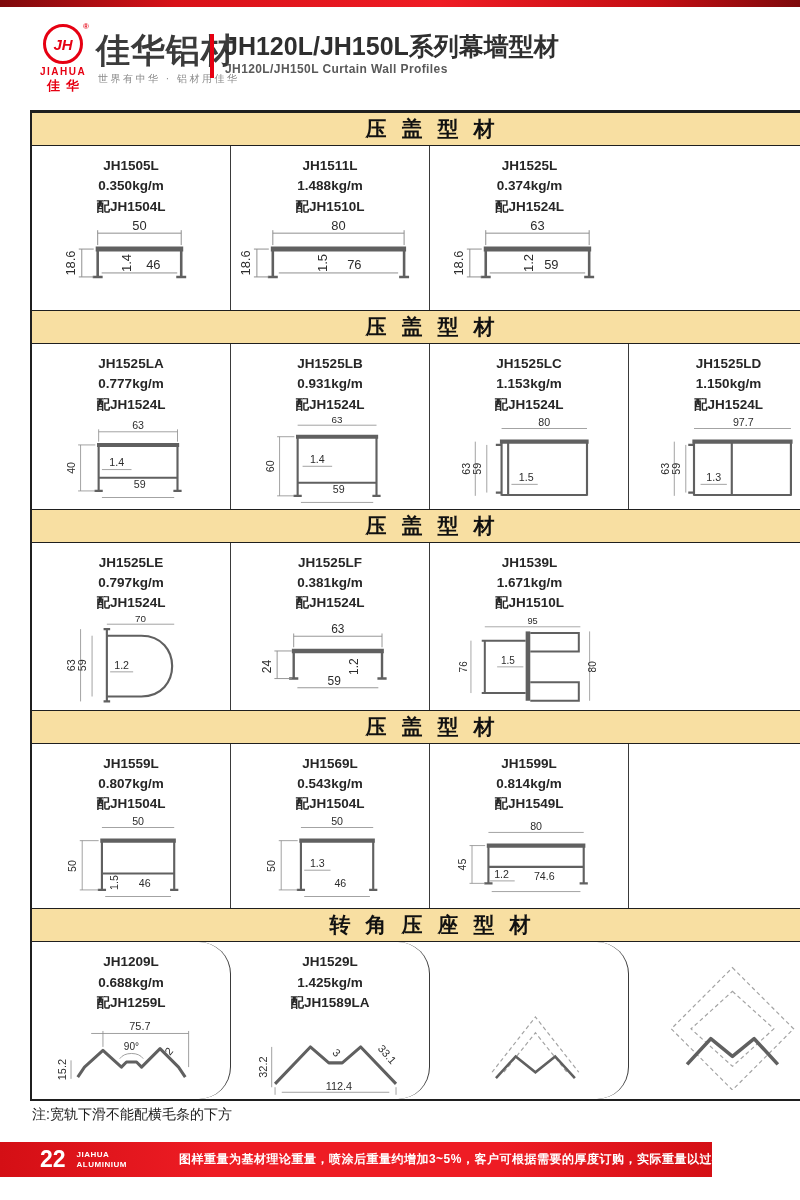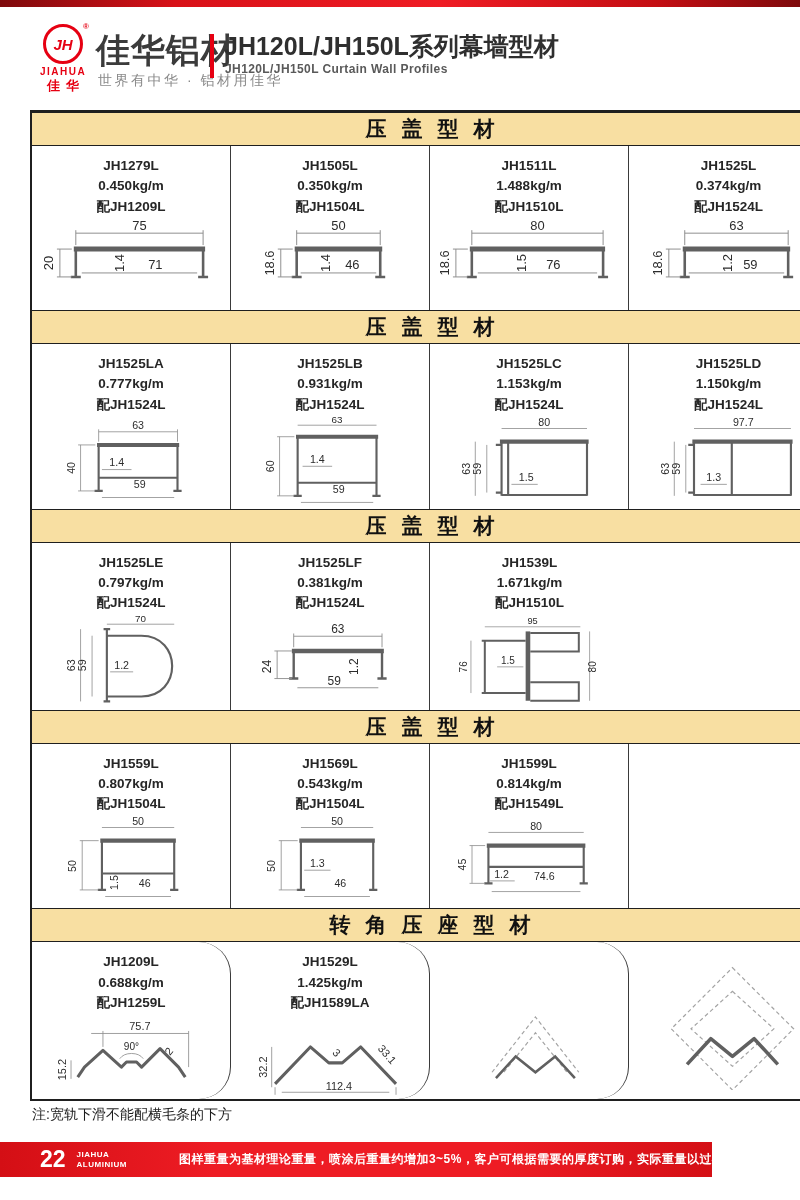--- a/index.html
+++ b/index.html
@@ -9,21 +9,21 @@
         background:linear-gradient(90deg,#7e0a0c,#d81118 22%,#ef1c24 55%,#c40e13 82%,#7e0a0c);}
   
   .logo{position:absolute;left:36px;top:24px;width:54px;text-align:center;}
   .emblem{width:34px;height:34px;border:3px solid #e60012;border-radius:50%;color:#e60012;
         font-weight:bold;font-style:italic;font-size:15px;display:flex;align-items:center;
         justify-content:center;margin:0 auto;position:relative;}
   .emblem sup{position:absolute;top:-5px;right:-9px;font-size:8px;font-style:normal;}
   .logo-en{color:#e60012;font-size:10px;font-weight:bold;letter-spacing:1.5px;margin-top:2px;}
   .logo-cn{color:#e60012;font-size:13px;font-weight:bold;letter-spacing:6px;text-indent:6px;}
   .company{position:absolute;left:96px;top:28px;font-size:34px;font-weight:bold;color:#3b3b3b;letter-spacing:1px;}
-  .tagline{position:absolute;left:98px;top:72px;font-size:14px;color:#8a8a8a;letter-spacing:2.5px;}
+  .tagline{position:absolute;left:98px;top:72px;font-size:10px;color:#8a8a8a;letter-spacing:2.5px;}
   .vbar{position:absolute;left:210px;top:34px;width:4px;height:44px;background:#e60012;}
   .title{position:absolute;left:224px;top:30px;font-size:25px;font-weight:bold;color:#2f2f2f;}
   .subtitle{position:absolute;left:225px;top:62px;font-size:12px;font-weight:bold;color:#595959;letter-spacing:.4px;}
   
   .ptable{position:absolute;left:30px;top:110px;width:800px;border:2px solid #1f1f1f;box-sizing:border-box;background:#fff;}
   .band{height:34px;background:#f8dfa2;border-top:1px solid #1f1f1f;border-bottom:1px solid #1f1f1f;
         display:flex;align-items:center;justify-content:center;font-size:21px;font-weight:bold;
         color:#111;letter-spacing:15px;text-indent:15px;box-sizing:border-box;}
   .row{display:grid;grid-template-columns:repeat(4,1fr);}
   .cell{border-right:1px solid #3a3a3a;min-height:164px;box-sizing:border-box;overflow:hidden;}
@@ -68,36 +68,20 @@
   <div class="vbar"></div>
   <div class="title">JH120L/JH150L系列幕墙型材</div>
   <div class="subtitle">JH120L/JH150L Curtain Wall Profiles</div>
 
   <div class="ptable">
 
     <div class="band">压盖型材</div>
     <div class="row">
       <div class="cell">
         <div class="lbl">
-          <div>JH1279L</div>
-          <div>0.450kg/m</div>
-          <div>配JH1209L</div>
-        </div>
-        <svg viewBox="0 0 184 88" width="183" height="88">
-          <path class="pt" d="M34,30 H166"></path>
-            <path class="p" d="M36,58 V31 M164,58 V31 M31,58 h10 M159,58 h10"></path>
-          <path class="d" d="M36,14 H164 M36,26 V11 M164,26 V11 M20,30 V58 M32,30 H17 M32,58 H17 M42,54 H158"></path>
-          <text class="t" x="100" y="11" text-anchor="middle">75</text>
-          <text class="t" transform="rotate(-90 13 44)" x="13" y="44" text-anchor="middle">20</text>
-          <text class="t" transform="rotate(-90 84 44)" x="84" y="44" text-anchor="middle">1.4</text>
-          <text class="t" x="116" y="50" text-anchor="middle">71</text>
-        </svg>
-      </div>
-      <div class="cell">
-        <div class="lbl">
           <div>JH1505L</div>
           <div>0.350kg/m</div>
           <div>配JH1504L</div>
         </div>
         <svg viewBox="0 0 184 88" width="183" height="88">
           <path class="pt" d="M56,30 H144"></path>
             <path class="p" d="M58,58 V31 M142,58 V31 M53,58 h10 M137,58 h10"></path>
           <path class="d" d="M58,14 H142 M58,26 V11 M142,26 V11 M42,30 V58 M54,30 H39 M54,58 H39 M62,54 H138"></path>
           <text class="t" x="100" y="11" text-anchor="middle">50</text>
           <text class="t" transform="rotate(-90 35 44)" x="35" y="44" text-anchor="middle">18.6</text>

